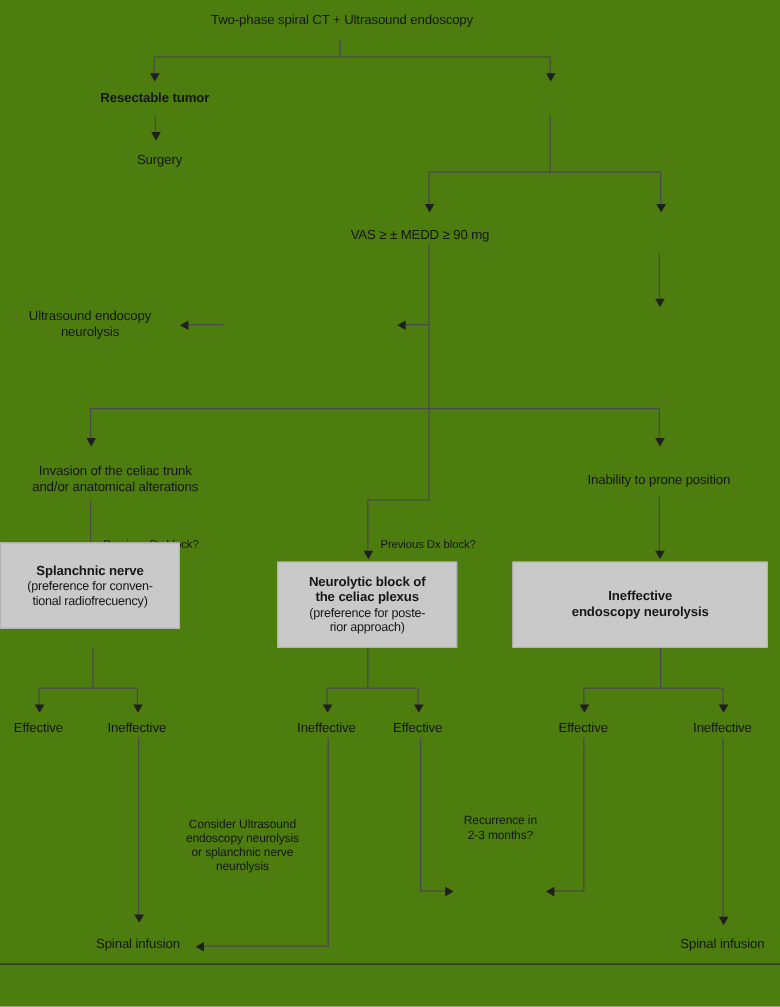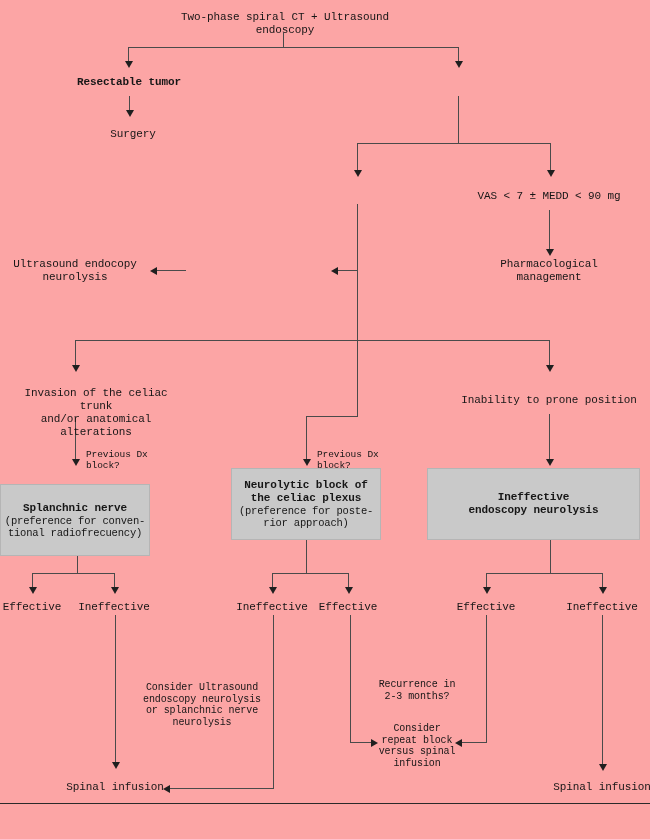--- a/index.html
+++ b/index.html
@@ -3,22 +3,22 @@
 <meta charset="utf-8">
 <style>
   :root{
     --line:#4a4a4a;
     --ah:#1f1f1f;
     --text:#161616;
     --fill:#c9c9c9;
   }
   html,body{margin:0;padding:0;background:#ffffff;}
   #figure{
-    position:relative;width:650px;height:839px;background:#fca5a5;
-    font-family:Liberation Mono, monospace;
+    position:relative;width:650px;height:839px;background:#4d7c0f;
+    font-family:Liberation Sans, sans-serif;
     overflow:hidden;
   }
   .node{
     position:absolute;text-align:center;font-size:11px;line-height:13px;
     color:var(--text);white-space:pre-line;letter-spacing:-0.1px;
   }
   .bold{font-weight:bold;}
   .small{font-size:9.5px;line-height:11px;text-align:left;}
   .ann{font-size:10px;line-height:11.5px;}
   .cl{position:absolute;background:var(--line);}
@@ -107,32 +107,30 @@
       <div class="cl" style="left: 486px; top: 615px; width: 1px; height: 128px;"></div>
       <div class="cl" style="left: 461px; top: 742px; width: 26px; height: 1px;"></div>
       <div class="ah-left" style="left: 455px; top: 738.5px;"></div>
       <div class="cl" style="left: 602px; top: 615px; width: 1px; height: 150px;"></div>
       <div class="ah-down" style="left: 598.5px; top: 764px;"></div>
     </div>
 
   <div class="node" style="left:160px;top:11px;width:250px">Two-phase spiral CT + Ultrasound endoscopy</div>
   <div class="node bold" style="left:29px;top:76px;width:200px">Resectable tumor</div>
   <div class="node" style="left:83px;top:128px;width:100px">Surgery</div>
-  <div class="node" style="left:449px;top:190px;width:200px">VAS &lt; 7 ± MEDD &lt; 90 mg</div>
-  <div class="node" style="left:489px;top:258px;width:120px">Pharmacological
-management</div>
+  <div class="node" style="left:250px;top:190px;width:200px">VAS ≥ ± MEDD ≥ 90 mg</div>
   <div class="node" style="left:5px;top:258px;width:140px">Ultrasound endocopy
 neurolysis</div>
   <div class="node" style="left:459px;top:394px;width:180px">Inability to prone position</div>
   <div class="node" style="left:6px;top:387px;width:180px">Invasion of the celiac trunk
 and/or anatomical alterations</div>
   <div class="node small" style="left:86px;top:449px;width:100px">Previous Dx block?</div>
   <div class="node small" style="left:317px;top:449px;width:100px">Previous Dx block?</div>
 
-  <div class="gbox" style="left:0;top:484px;width:150px;height:72px">
+  <div class="gbox" style="left:0;top:452px;width:150px;height:72px">
     <div class="t">Splanchnic nerve</div>
     <div class="s">(preference for conven-
 tional radiofrecuency)</div>
   </div>
   <div class="gbox" style="left:231px;top:468px;width:150px;height:72px">
     <div class="t">Neurolytic block of
 the celiac plexus</div>
     <div class="s">(preference for poste-
 rior approach)</div>
   </div>
@@ -147,23 +145,19 @@
   <div class="node" style="left:298px;top:601px;width:100px">Effective</div>
   <div class="node" style="left:436px;top:601px;width:100px">Effective</div>
   <div class="node" style="left:552px;top:601px;width:100px">Ineffective</div>
 
   <div class="node ann" style="left:132px;top:682px;width:140px">Consider Ultrasound
 endoscopy neurolysis
 or splanchnic nerve
 neurolysis</div>
   <div class="node ann" style="left:367px;top:679px;width:100px">Recurrence in
 2-3 months?</div>
-  <div class="node ann" style="left:377px;top:723px;width:80px">Consider
-repeat block
-versus spinal
-infusion</div>
 
   <div class="node" style="left:55px;top:781px;width:120px">Spinal infusion</div>
   <div class="node" style="left:542px;top:781px;width:120px">Spinal infusion</div>
 
   <div class="rule"></div>
 
 </div>
 
 </body></html>

